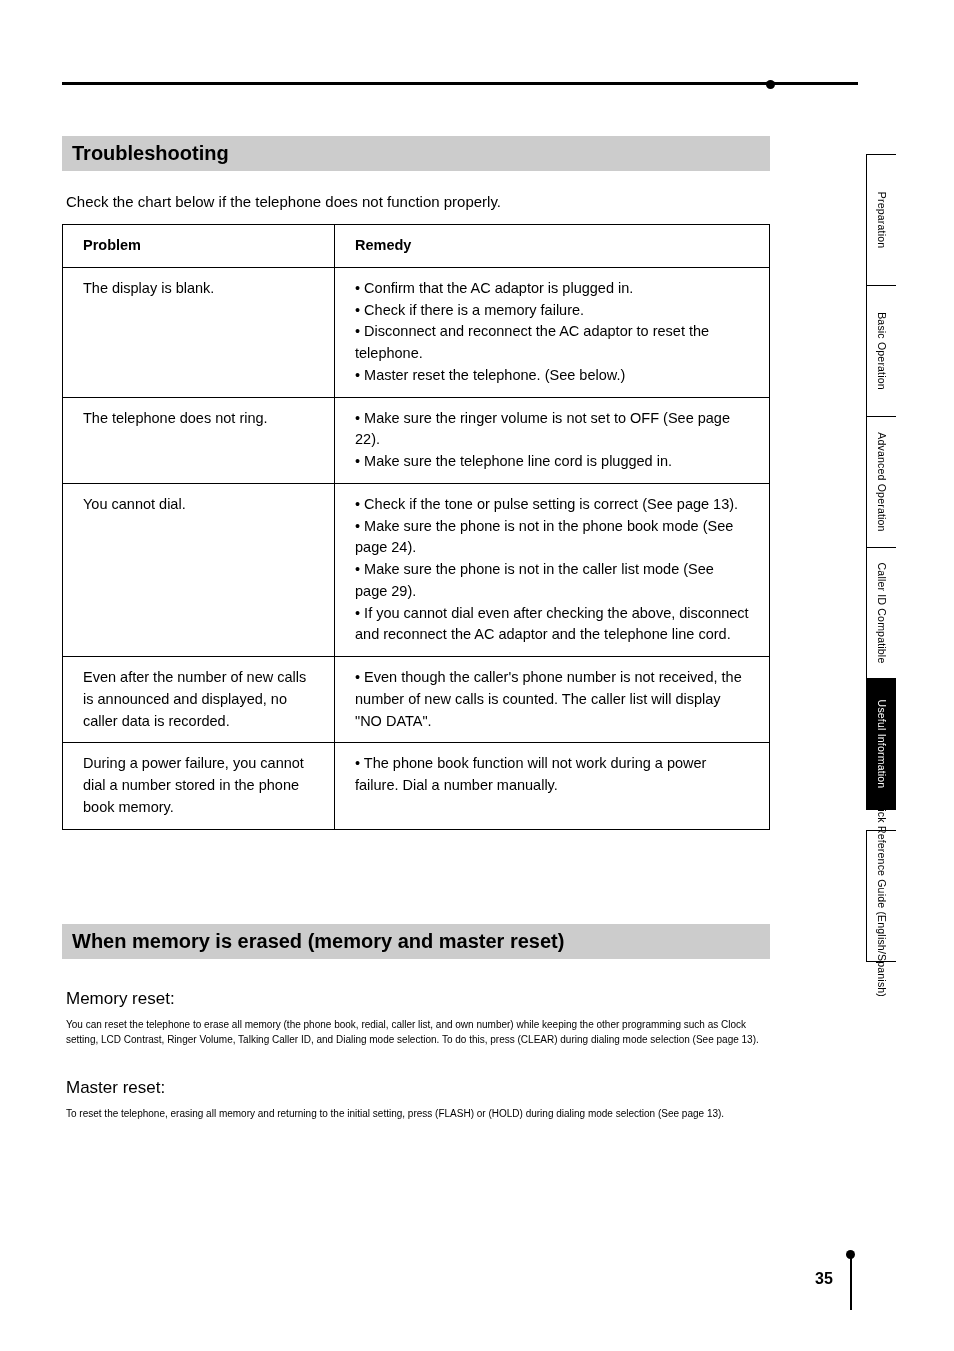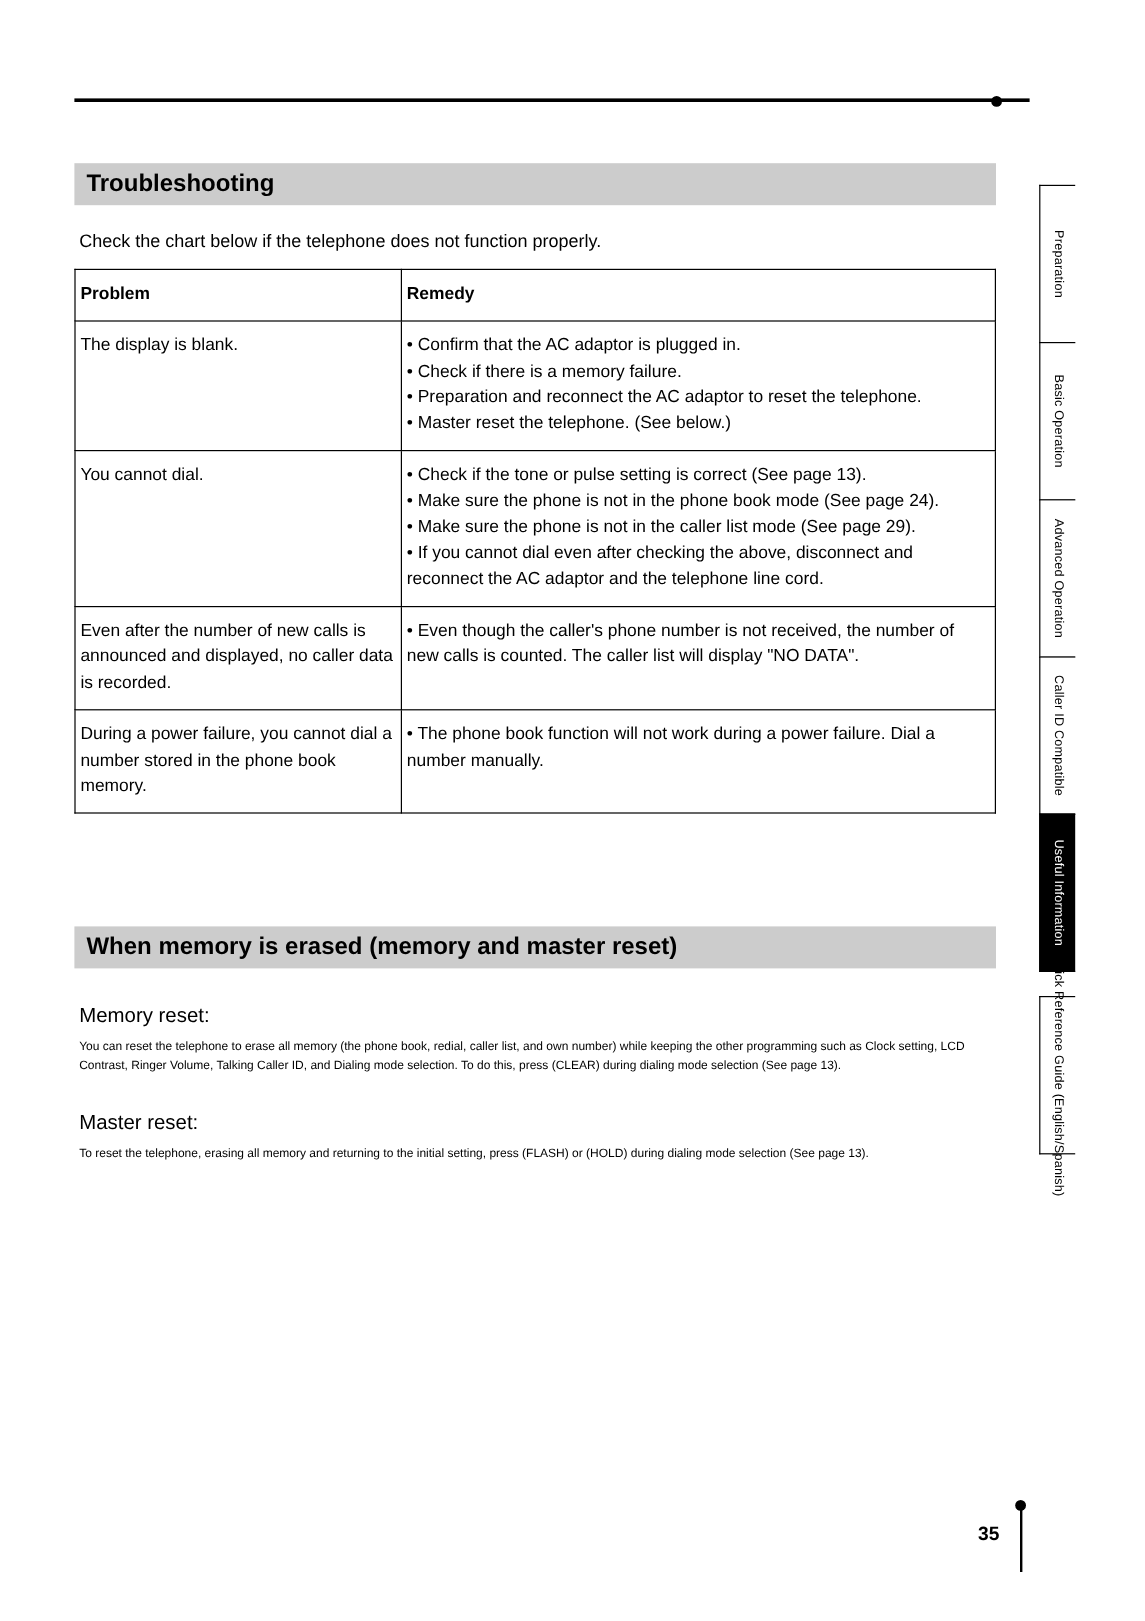--- a/index.html
+++ b/index.html
@@ -8,21 +8,21 @@
     height: 1351px;
     background: #fff;
     font-family: Arial, Helvetica, sans-serif;
     position: relative;
     color: #000;
   }
   .page {
     position: absolute;
     left: 62px;
     top: 78px;
-    width: 768px;
+    width: 708px;
   }
   .head-rule {
     position: relative;
     height: 14px;
   }
   .head-rule .bar {
     position: absolute;
     left: 0;
     top: 4px;
     width: 796px;
@@ -50,21 +50,21 @@
     font-size: 15px;
     line-height: 1.4;
   }
   table.troubles {
     width: 100%;
     border-collapse: collapse;
     font-size: 14.5px;
   }
   table.troubles th, table.troubles td {
     border: 1px solid #000;
-    padding: 10px 4px;
+    padding: 10px 20px;
     vertical-align: top;
     text-align: left;
     line-height: 1.5;
   }
   table.troubles th:first-child,
   table.troubles td:first-child { width: 272px; }
   table.troubles th {
     font-weight: bold;
     background: #fff;
   }
@@ -158,22 +158,29 @@
         <th>Remedy</th>
       </tr>
     </thead>
     <tbody>
 
     <tr>
           <td>The display is blank.</td>
           <td>
             <div>• Confirm that the AC adaptor is plugged in.</div>
             <div>• Check if there is a memory failure.</div>
-            <div>• Preparation and reconnect the AC adaptor to reset the telephone.</div>
+            <div>• Disconnect and reconnect the AC adaptor to reset the telephone.</div>
             <div>• Master reset the telephone. (See below.)</div>
+          </td>
+        </tr>
+        <tr>
+          <td>The telephone does not ring.</td>
+          <td>
+            <div>• Make sure the ringer volume is not set to OFF (See page 22).</div>
+            <div>• Make sure the telephone line cord is plugged in.</div>
           </td>
         </tr>
         <tr>
           <td>You cannot dial.</td>
           <td>
             <div>• Check if the tone or pulse setting is correct (See page 13).</div>
             <div>• Make sure the phone is not in the phone book mode (See page 24).</div>
             <div>• Make sure the phone is not in the caller list mode (See page 29).</div>
             <div>• If you cannot dial even after checking the above, disconnect and reconnect the AC adaptor and the telephone line cord.</div>
           </td>

